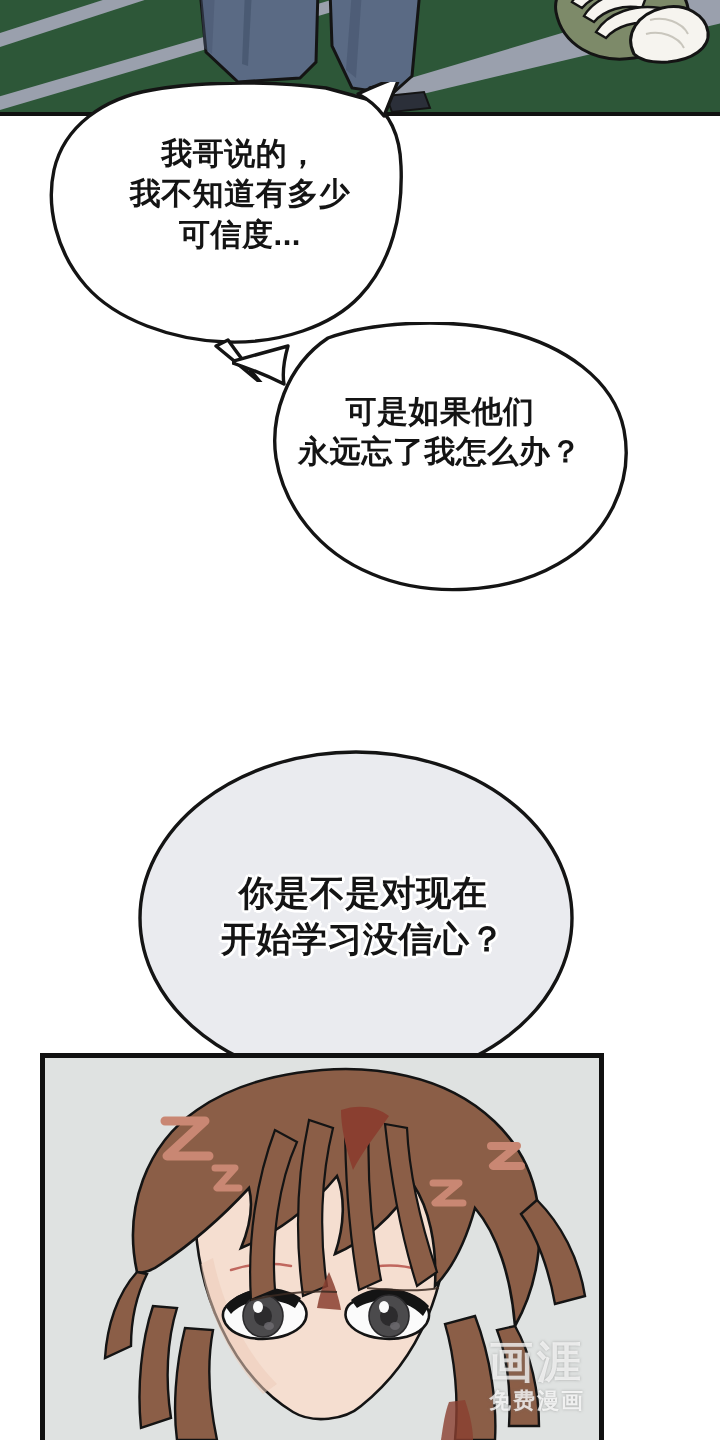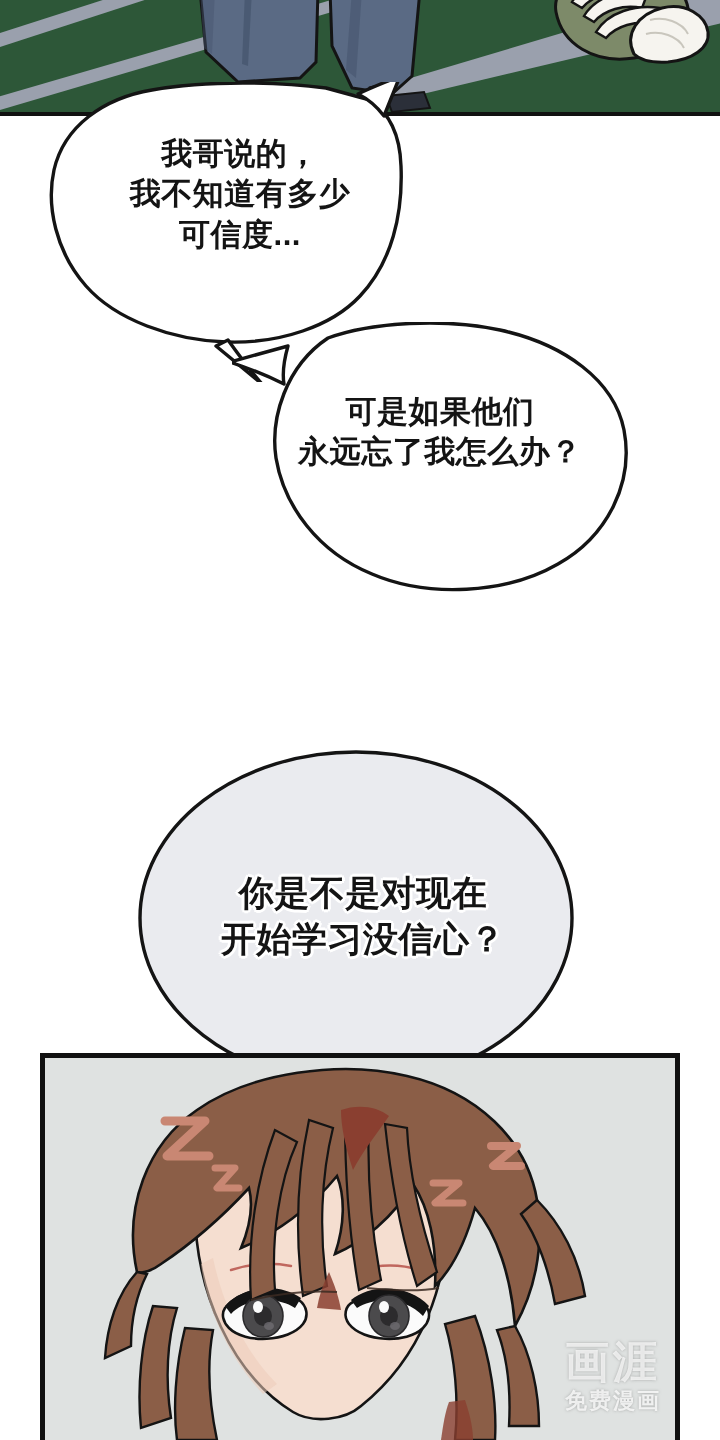--- a/index.html
+++ b/index.html
@@ -72,21 +72,21 @@
       2px 0 0 #ffffff, -2px 0 0 #ffffff, 0 2px 0 #ffffff, 0 -2px 0 #ffffff,
       2px 2px 0 #ffffff, -2px -2px 0 #ffffff, 2px -2px 0 #ffffff, -2px 2px 0 #ffffff,
       3px 0 0 #ffffff, -3px 0 0 #ffffff, 0 3px 0 #ffffff, 0 -3px 0 #ffffff;
   }
 
   
   .panel-bottom {
     position: absolute;
     left: 40px;
     top: 1053px;
-    width: 640px;
+    width: 564px;
     height: 387px;
     background: #000000;
     border: 5px solid #111111;
     border-bottom: none;
     box-sizing: border-box;
     overflow: hidden;
   }
 
   
   .watermark {

